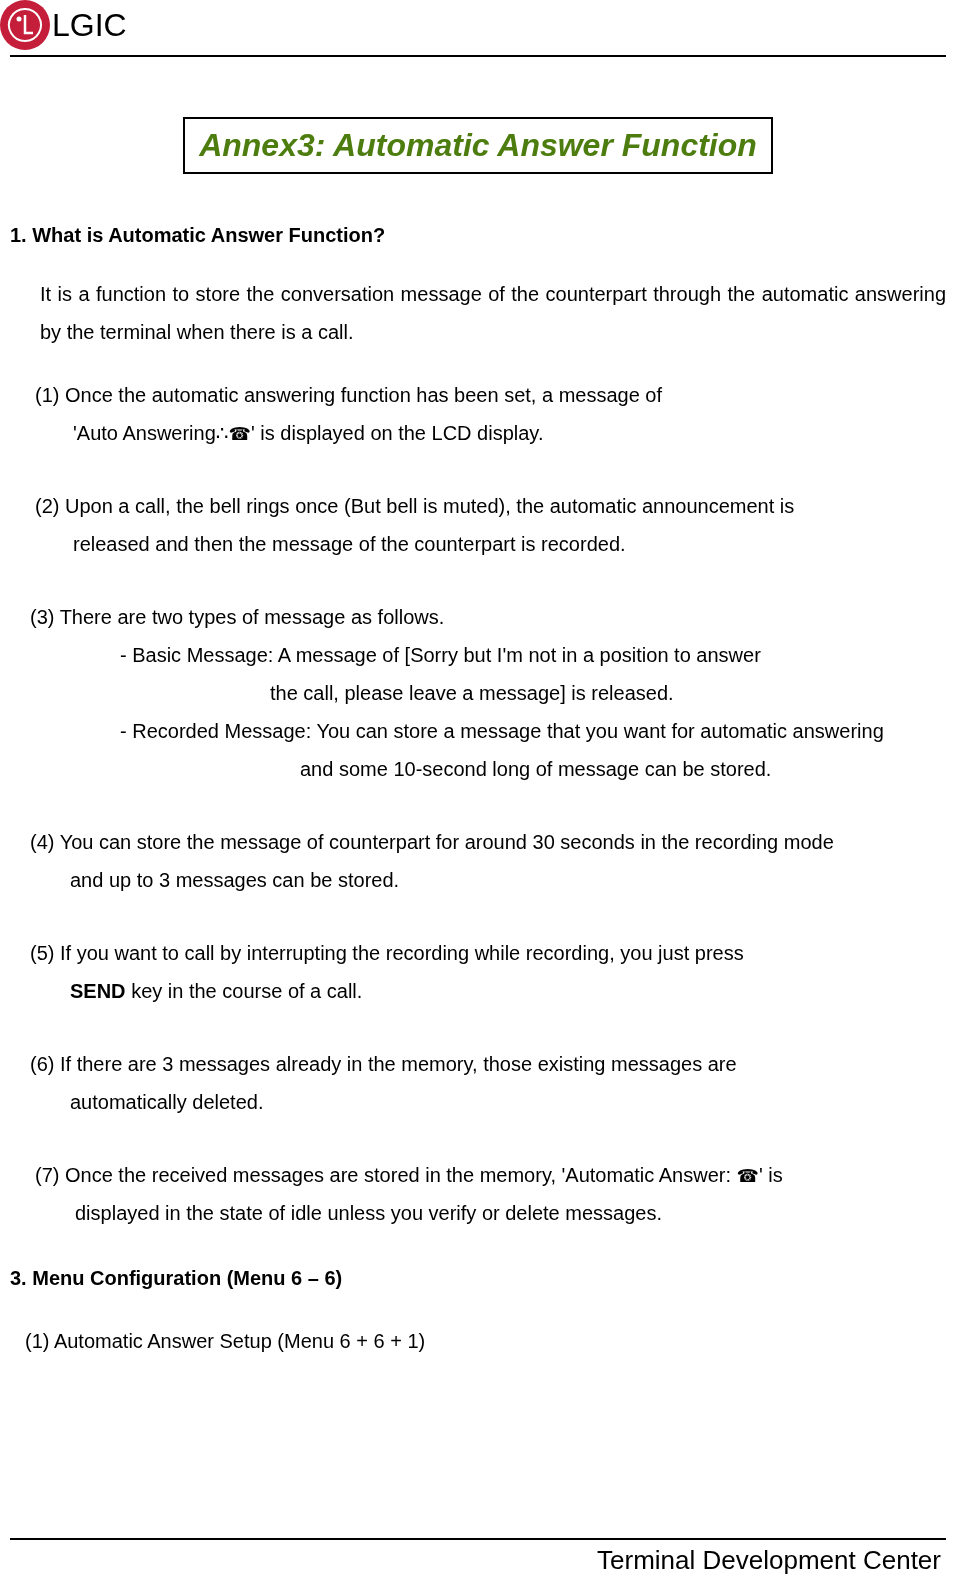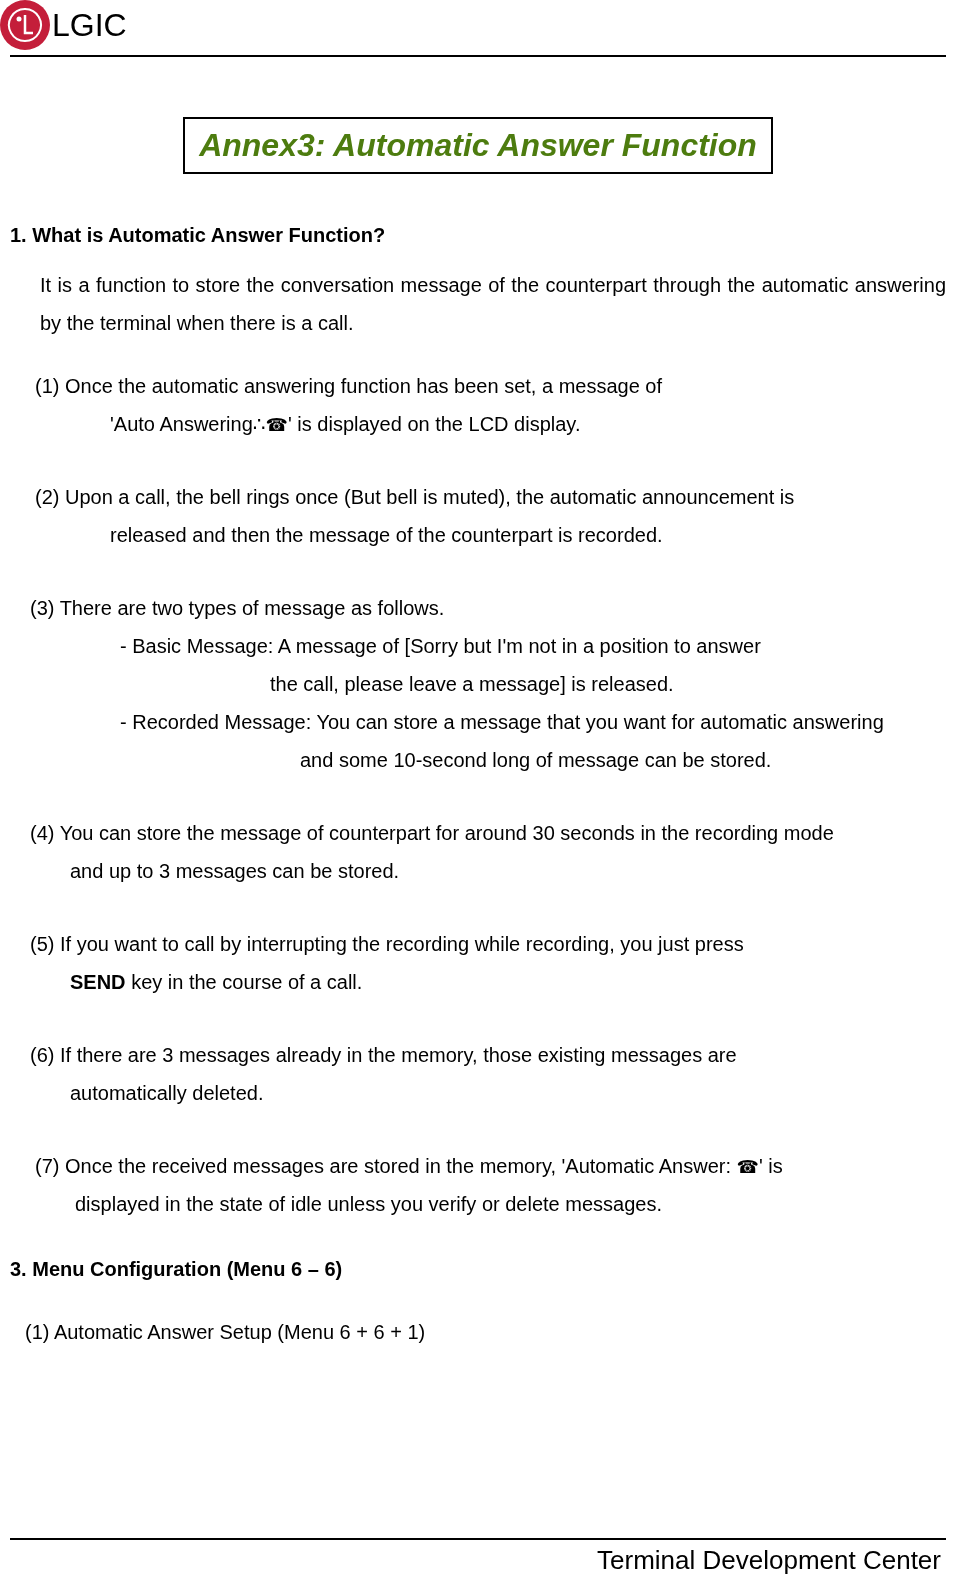--- a/index.html
+++ b/index.html
@@ -53,21 +53,21 @@
     }
     .title-container {
       text-align: center;
     }
     .content {
       padding: 0 10px;
     }
     .section-heading {
       font-size: 20px;
       font-weight: bold;
-      margin-bottom: 19px;
+      margin-bottom: 28px;
     }
     .body-text {
       font-size: 20px;
       line-height: 1.9;
       text-align: justify;
       margin-left: 30px;
       margin-bottom: 25px;
     }
     .section-heading-2 {
       font-size: 20px;
@@ -75,21 +75,21 @@
       margin-top: 8px;
       margin-bottom: 40px;
     }
     .item {
       font-size: 20px;
       line-height: 1.9;
       margin-left: 25px;
       margin-bottom: 35px;
     }
     .item-continue {
-      margin-left: 75px;
+      margin-left: 38px;
     }
     .sub-item {
       margin-left: 90px;
     }
     .sub-item-continue {
       margin-left: 240px;
     }
     .sub-item-continue-2 {
       margin-left: 270px;
       text-align: center;

